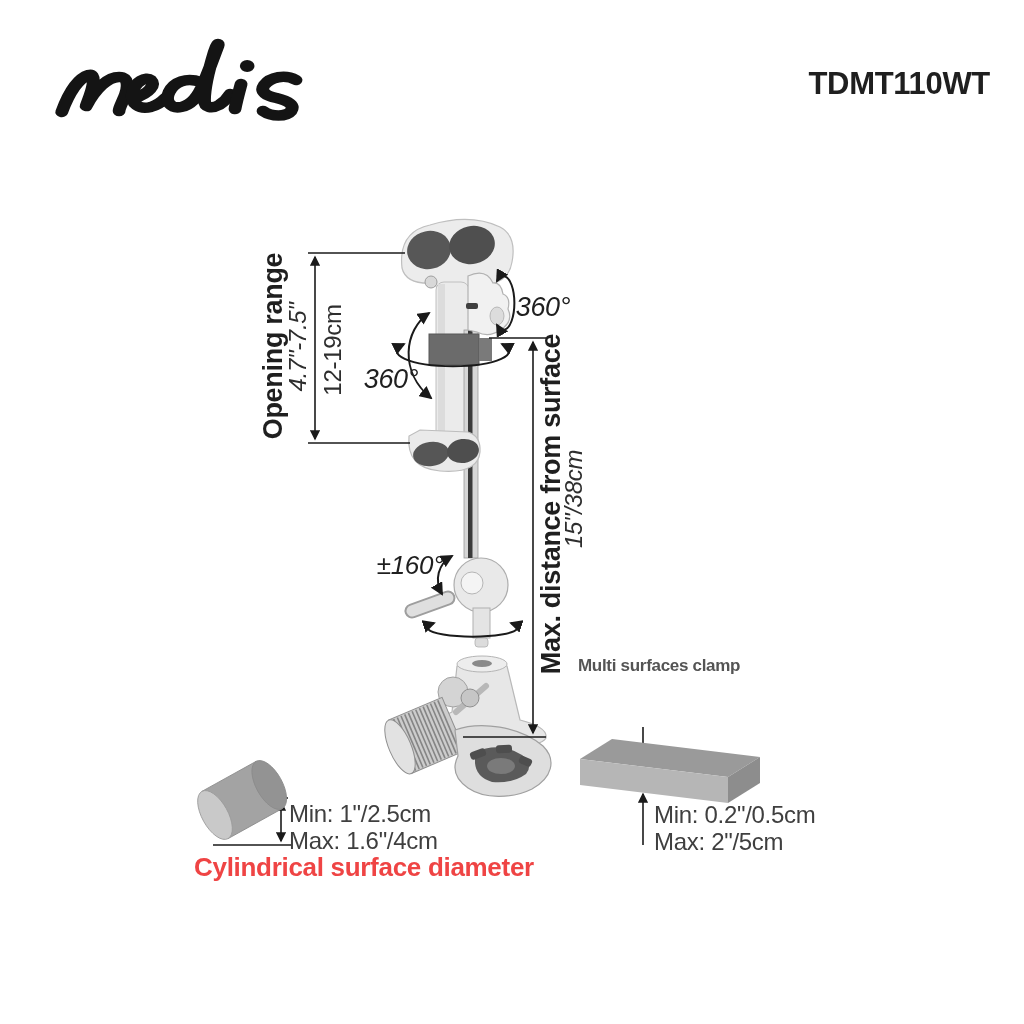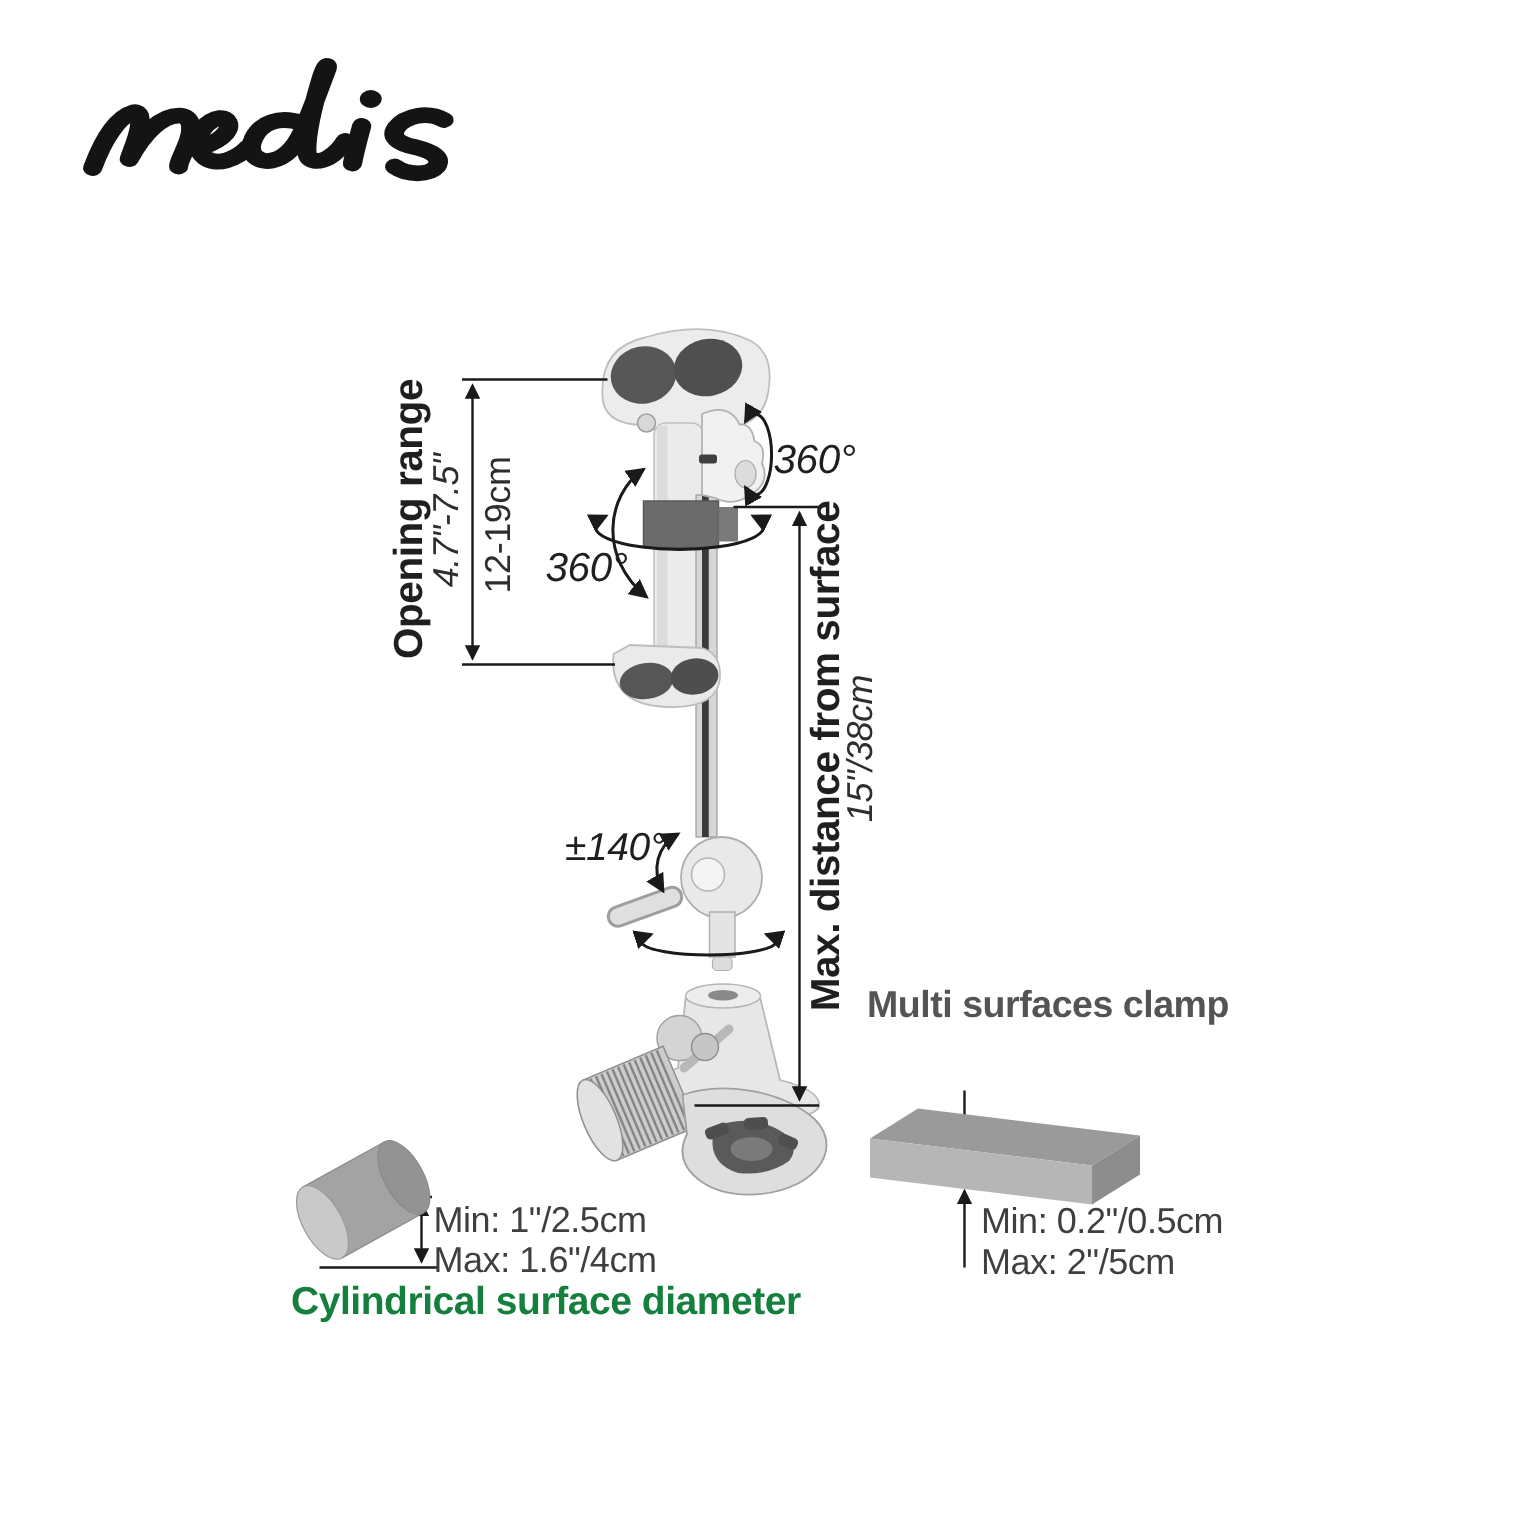--- a/index.html
+++ b/index.html
@@ -27,20 +27,21 @@
       <path d="M 8 76 C 14 56 22 42 30 39 C 36 37 34 50 31 60 L 28 70 C 36 52 46 41 55 41 C 63 41 63 51 59 62 C 57 68 55 72 55 75"></path>
       <path d="M 68 62 C 80 57 85 49 81 44 C 77 40 68 46 66 56 C 64 68 72 74 81 71 C 86 69 90 66 93 62"></path>
       <path d="M 122 46 C 110 41 100 46 96 56 C 92 66 98 73 106 71 C 114 69 120 60 124 48 C 129 33 133 20 136 10 C 137 6 135 8 133 16 C 128 36 125 54 125 64 C 125 72 131 73 137 69 C 141 66 144 62 146 58"></path>
       <path d="M 155 48 C 153 57 151 66 150 73"></path>
       <circle cx="160" cy="30" r="6" fill="#141414" stroke="none"></circle>
       <path d="M 200 44 C 191 38 179 41 174 49 C 170 56 176 60 184 62 C 194 65 199 69 196 75 C 192 81 180 81 173 75"></path>
     </g>
   </svg>
   <span class="sr">nedis</span>
 
+  <div class="lbl b" style="right:34px;top:66px;left:auto;font-size:31px;position:absolute;">TDMT110WT</div>
 
   <svg class="art" viewBox="0 0 1024 1024">
     <defs>
       <marker id="ah" viewBox="0 0 10 10" refX="8.5" refY="5" markerWidth="6.5" markerHeight="6.5" orient="auto-start-reverse">
           <path d="M0,0 L10,5 L0,10 z" fill="#1a1a1a"></path>
         </marker>
     </defs>
 
     <g>
 
@@ -153,26 +154,26 @@
       <polygon points="728,777 760,757 760,783 728,803" fill="#8d8d8d"></polygon>
     </g>
   </svg>
 
   <div class="lbl rot b" style="left:273px;top:346px;font-size:27px;">Opening range</div>
   <div class="lbl rot i" style="left:298px;top:347px;font-size:24px;color:#2e2e2e;">4.7"-7.5"</div>
   <div class="lbl rot" style="left:333px;top:350px;font-size:24px;color:#2e2e2e;">12-19cm</div>
 
   <div class="lbl ctr" style="left:543px;top:307px;font-size:27px;">360°</div>
   <div class="lbl ctr" style="left:391px;top:379px;font-size:27px;">360°</div>
-  <div class="lbl ctr" style="left:410px;top:565px;font-size:26px;">±140°</div>
+  <div class="lbl ctr" style="left:410px;top:565px;font-size:26px;">±160°</div>
 
   <div class="lbl rot b" style="left:551px;top:504px;font-size:27px;">Max. distance from surface</div>
   <div class="lbl rot i" style="left:574px;top:499px;font-size:24px;color:#2e2e2e;">15"/38cm</div>
 
-  <div class="lbl b" style="left:578px;top:656px;font-size:25px;color:#545454;">Multi surfaces clamp</div>
+  <div class="lbl b" style="left:578px;top:656px;font-size:17px;color:#545454;">Multi surfaces clamp</div>
   <div class="lbl" style="left:654px;top:801px;font-size:24px;color:#3f3f3f;">Min: 0.2"/0.5cm</div>
   <div class="lbl" style="left:654px;top:828px;font-size:24px;color:#3f3f3f;">Max: 2"/5cm</div>
 
   <div class="lbl" style="left:289px;top:800px;font-size:24px;color:#3f3f3f;">Min: 1"/2.5cm</div>
   <div class="lbl" style="left:289px;top:827px;font-size:24px;color:#3f3f3f;">Max: 1.6"/4cm</div>
-  <div class="lbl b" style="left:194px;top:852px;font-size:26px;color:#15803d;">Cylindrical surface diameter</div>
+  <div class="lbl b" style="left:194px;top:852px;font-size:26px;color:#ef4444;">Cylindrical surface diameter</div>
 
 </div>
 
 </body></html>

